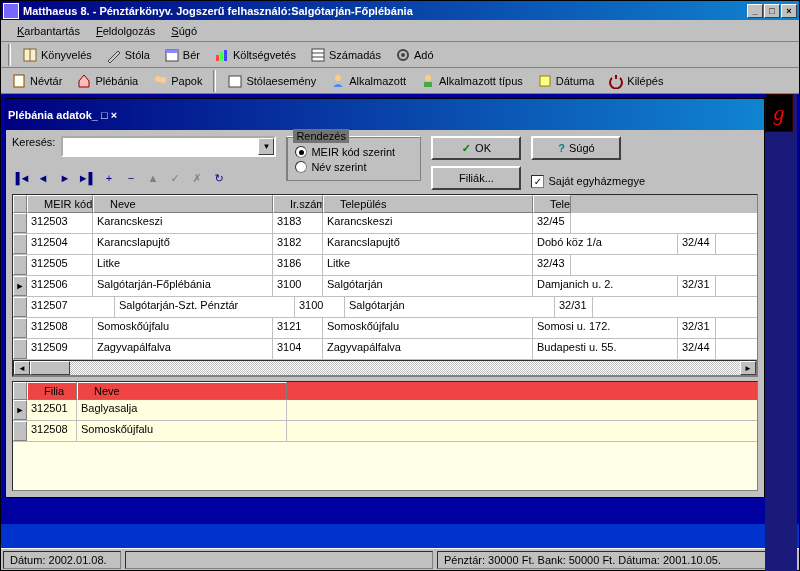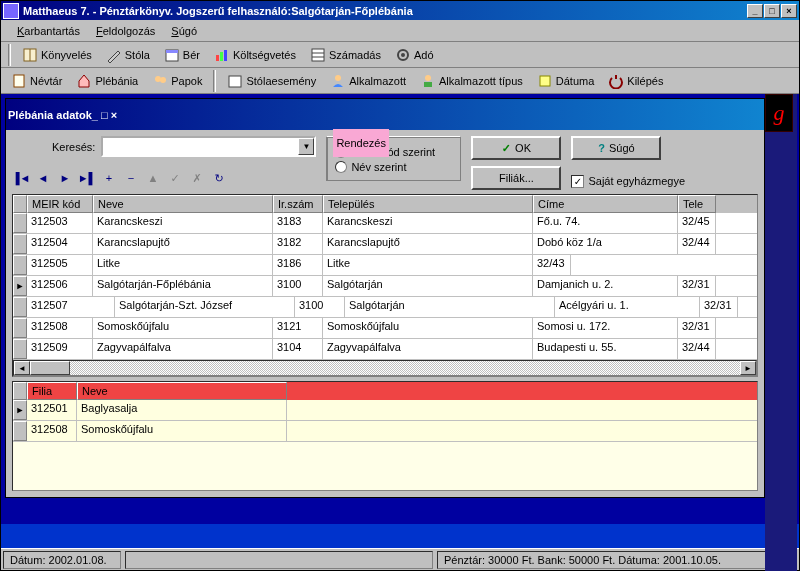--- a/index.html
+++ b/index.html
@@ -21,42 +21,42 @@
 .toolbar .tico { width: 16px; height: 16px; display: inline-block; }
 
 .client { flex: 1; background: #0000a0; position: relative; padding: 4px; display:flex; }
 
 .subwindow { width: 760px; height: 400px; background: #c0c0c0; border: 1px solid #000; display: flex; flex-direction: column; }
 .sub-tb { background: linear-gradient(to right, #000080, #1084d0); color: #fff; height: 32px; display: flex; align-items: center; padding: 6px 2px; font-weight: bold; }
 .sub-body { flex: 1; padding: 6px; display: flex; flex-direction: column; gap: 4px; }
 
 .toprow { display: flex; align-items: flex-start; gap: 10px; }
 .search-area { display: flex; flex-direction: column; gap:8px; }
-.search-row { display: flex; align-items: center; gap: 6px; margin-left: 40px; }
+.search-row { display: flex; align-items: flex-start; gap: 6px; }
 .combo { width: 215px; height: 21px; background: #fff; border: 2px inset #fff; display:flex; }
 .combo .drop { width: 16px; background: #c0c0c0; border: 1px solid; border-color: #fff #404040 #404040 #fff; display:flex;align-items:center;justify-content:center; font-size:8px;}
 
 .navbar { display: flex; gap: 4px; margin-top:4px; }
 .navbtn { width: 18px; height: 18px; display: flex; align-items: center; justify-content: center; font-size: 11px; color: #000080; cursor:default;}
 .navbtn.dis { color: #808080; }
 
 .fieldset { border: 1px solid #808080; border-top-color:#fff; position:relative; padding: 6px 8px 4px; box-shadow: inset 1px 1px 0 #808080; }
-.fieldset .legend { position: absolute; top:-8px; left:6px; background:#f9a8d4; padding:8px 3px; }
+.fieldset .legend { position: absolute; top:-8px; left:6px; background:#737373; padding:1px 3px; }
 .radio { display:flex; align-items:center; gap:4px; margin:3px 0;}
 .radio .rb { width:12px; height:12px; border-radius:50%; border:1px inset #808080; background:#fff; display:flex;align-items:center;justify-content:center;}
 .radio .rb.sel::after { content:''; width:5px; height:5px; background:#000; border-radius:50%; }
 
 .btns-col { display:flex; flex-direction:column; gap:6px; }
 .w-btn { width: 90px; height: 24px; background:#c0c0c0; border:2px solid; border-color:#fff #404040 #404040 #fff; display:flex; align-items:center; justify-content:center; gap:4px; cursor:default;}
 .checkbox { display:flex; align-items:center; gap:4px; margin-top:6px;}
 .checkbox .cb { width:13px; height:13px; background:#fff; border:1px inset #808080; display:flex;align-items:center;justify-content:center;font-size:10px;}
 
 .grid { border: 1px inset #808080; background:#fff; }
 .grid-head { display:flex; background:#c0c0c0; }
-.gh { border:1px solid; border-color:#fff #808080 #808080 #fff; padding:2px 4px; height:18px; overflow:hidden; white-space:nowrap; }
+.gh { border:1px solid; border-color:#fff #808080 #808080 #fff; padding:2px 16px; height:18px; overflow:hidden; white-space:nowrap; }
 .grid-body { }
 .gr { display:flex; height:21px; border-bottom:1px solid #c0c0c0; }
 .gc { padding:2px 4px; border-right:1px solid #c0c0c0; overflow:hidden; white-space:nowrap; }
 .rowhdr { width:14px; background:#c0c0c0; border:1px solid; border-color:#fff #808080 #808080 #fff; display:flex;align-items:center;justify-content:center; font-size:9px;}
 
 .hscroll { height:16px; background:#c0c0c0; border:1px inset #808080; display:flex; position:relative; }
 .hscroll .arr { width:16px; height:100%; background:#c0c0c0; border:1px solid; border-color:#fff #404040 #404040 #fff; display:flex;align-items:center;justify-content:center; font-size:8px;}
 .hscroll .track { flex:1; background: repeating-conic-gradient(#c0c0c0 0% 25%, #fff 0% 50%) 50% / 2px 2px;}
 .hscroll .thumb { position:absolute; left:16px; top:0; width:40px; height:100%; background:#c0c0c0; border:1px solid; border-color:#fff #404040 #404040 #fff;}
 
@@ -76,21 +76,21 @@
 .bluebar { background:#0033cc; height:24px; margin-top:auto; }
 
 svg { display:block; }
 </style>
 </head>
 <body>
 
 <div class="main-window">
   <div class="titlebar">
     <span class="icon"></span>
-    <span class="title">Matthaeus 7. - Pénztárkönyv. Jogszerű felhasználó:Salgótarján-Főplébánia</span>
+    <span class="title">Matthaeus 8. - Pénztárkönyv. Jogszerű felhasználó:Salgótarján-Főplébánia</span>
     <span class="btns">
       <span class="btn">_</span>
       <span class="btn">□</span>
       <span class="btn">×</span>
     </span>
   </div>
 
   <div class="menubar">
     <span class="mi"><u>K</u><span>arbantartás</span></span>
     <span class="mi"><u>F</u><span>eldolgozás</span></span>
@@ -299,31 +299,29 @@
           </div>
         </div>
 
         <div class="grid">
           <div class="grid-head" id="main-head">
               <div class="rowhdr"></div>
               <div class="gh" style="width:66px">MEIR kód</div>
               <div class="gh" style="width:180px">Neve</div>
               <div class="gh" style="width:50px">Ir.szám</div>
               <div class="gh" style="width:210px">Település</div>
-              <div class="gh" style="width:145px">Címe</div>
               <div class="gh" style="width:38px">Tele</div>
             </div>
           <div class="grid-body" id="main-body">
               <div class="gr">
     <div class="rowhdr"></div>
     <div class="gc" style="width:66px">312503</div>
     <div class="gc" style="width:180px">Karancskeszi</div>
                 <div class="gc" style="width:50px">3183</div>
     <div class="gc" style="width:210px">Karancskeszi</div>
-    <div class="gc" style="width:145px">Fő.u. 74.</div>
     <div class="gc" style="width:38px">32/45</div>
   </div>
               <div class="gr">
     <div class="rowhdr"></div>
     <div class="gc" style="width:66px">312504</div>
     <div class="gc" style="width:180px">Karancslapujtő</div>
                 <div class="gc" style="width:50px">3182</div>
     <div class="gc" style="width:210px">Karancslapujtő</div>
     <div class="gc" style="width:145px">Dobó köz 1/a</div>
     <div class="gc" style="width:38px">32/44</div>
@@ -341,24 +339,23 @@
     <div class="gc" style="width:66px">312506</div>
     <div class="gc" style="width:180px">Salgótarján-Főplébánia</div>
                 <div class="gc" style="width:50px">3100</div>
     <div class="gc" style="width:210px">Salgótarján</div>
     <div class="gc" style="width:145px">Damjanich u. 2.</div>
     <div class="gc" style="width:38px">32/31</div>
   </div>
               <div class="gr">
     <div class="rowhdr"></div>
     <div class="gc" style="width:88px">312507</div>
-    <div class="gc" style="width:180px">Salgótarján-Szt. József</div>
+    <div class="gc" style="width:180px">Salgótarján-Szt. Pénztár</div>
                 <div class="gc" style="width:50px">3100</div>
     <div class="gc" style="width:210px">Salgótarján</div>
-    <div class="gc" style="width:145px">Acélgyári u. 1.</div>
     <div class="gc" style="width:38px">32/31</div>
   </div>
               <div class="gr">
     <div class="rowhdr"></div>
     <div class="gc" style="width:66px">312508</div>
     <div class="gc" style="width:180px">Somoskőújfalu</div>
                 <div class="gc" style="width:50px">3121</div>
     <div class="gc" style="width:210px">Somoskőújfalu</div>
     <div class="gc" style="width:145px">Somosi u. 172.</div>
     <div class="gc" style="width:38px">32/31</div>

